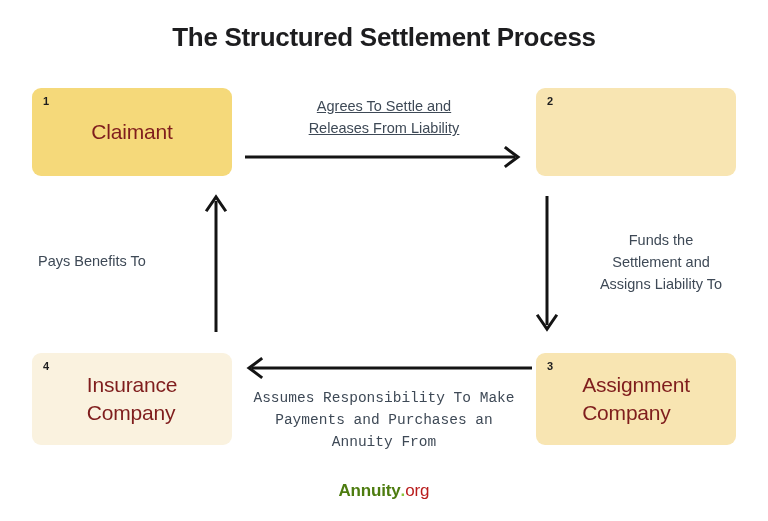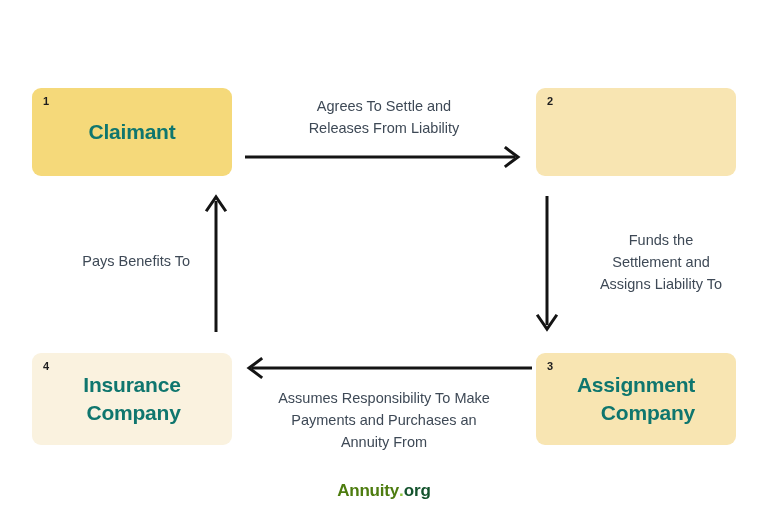--- a/index.html
+++ b/index.html
@@ -48,46 +48,46 @@
     position: absolute;
     top: 8px;
     left: 11px;
     font-size: 11px;
     font-weight: bold;
     color: #1d1d1f;
     line-height: 1;
   }
   .node .node-label {
     font-size: 21px;
-    font-weight: bold;
-    color: #0f766e;
-    text-align: right;
+    font-weight: normal;
+    color: #7f1d1d;
+    text-align: left;
     line-height: 1.33;
     letter-spacing: -0.2px;
     padding: 0 10px;
     white-space: pre-line;
   }
 
   #node-claimant   { left: 32px;  top: 88px;  width: 200px; height: 88px; background: #F5D97A; }
   #node-defendant  { left: 536px; top: 88px;  width: 200px; height: 88px; background: #F8E5B2; }
   #node-insurance  { left: 32px;  top: 353px; width: 200px; height: 92px; background: #FAF2DF; }
   #node-assignment { left: 536px; top: 353px; width: 200px; height: 92px; background: #F8E5B2; }
 
   
   .edge-label {
     position: absolute;
     font-size: 14.5px;
     line-height: 1.52;
     color: #3E4956;
     white-space: pre-line;
   }
-  #label-top    { left: 254px; top: 95px;  width: 260px; text-align: center; }
+  #label-top    { left: 254px; top: 95px;  width: 260px; text-align: center; text-decoration: underline; }
   #label-right  { left: 566px; top: 229px; width: 190px; text-align: center; }
-  #label-bottom { left: 236px; top: 387px; width: 296px; text-align: center; }
-  #label-left   { left: 30px;  top: 250px; width: 160px; text-align: right; }
+  #label-bottom { left: 236px; top: 387px; width: 296px; text-align: center; font-family: Liberation Mono, monospace; }
+  #label-left   { left: 38px;  top: 250px; width: 160px; text-align: left; }
 
   
   #arrows {
     position: absolute;
     left: 0;
     top: 0;
     width: 768px;
     height: 521px;
     pointer-events: none;
   }
@@ -101,27 +101,28 @@
     text-align: center;
     font-size: 17px;
     line-height: 1;
   }
   .logo .logo-name {
     font-weight: bold;
     color: #4d7c0f;
     letter-spacing: -0.2px;
   }
   .logo .logo-dot { font-weight: bold; color: #8DC63F; }
-  .logo .logo-tld { color: #14532d; letter-spacing: -0.1px; font-weight: bold; }
+  .logo .logo-tld { color: #b91c1c; letter-spacing: -0.1px; }
 </style>
 </head>
 <body>
 
 <div id="diagram">
 
+  <div class="title">The Structured Settlement Process</div>
 
   <svg id="arrows" viewBox="0 0 768 521" width="768" height="521" xmlns="http://www.w3.org/2000/svg">
 
     <g>
       <line x1="245" y1="157" x2="515" y2="157" stroke="#141414" stroke-width="3"></line>
       <polyline points="506,148 518,157 506,166" fill="none" stroke="#141414" stroke-width="3" stroke-linecap="square" stroke-linejoin="miter"></polyline>
     </g>
 
     <g>
       <line x1="547" y1="196" x2="547" y2="325" stroke="#141414" stroke-width="3"></line>

